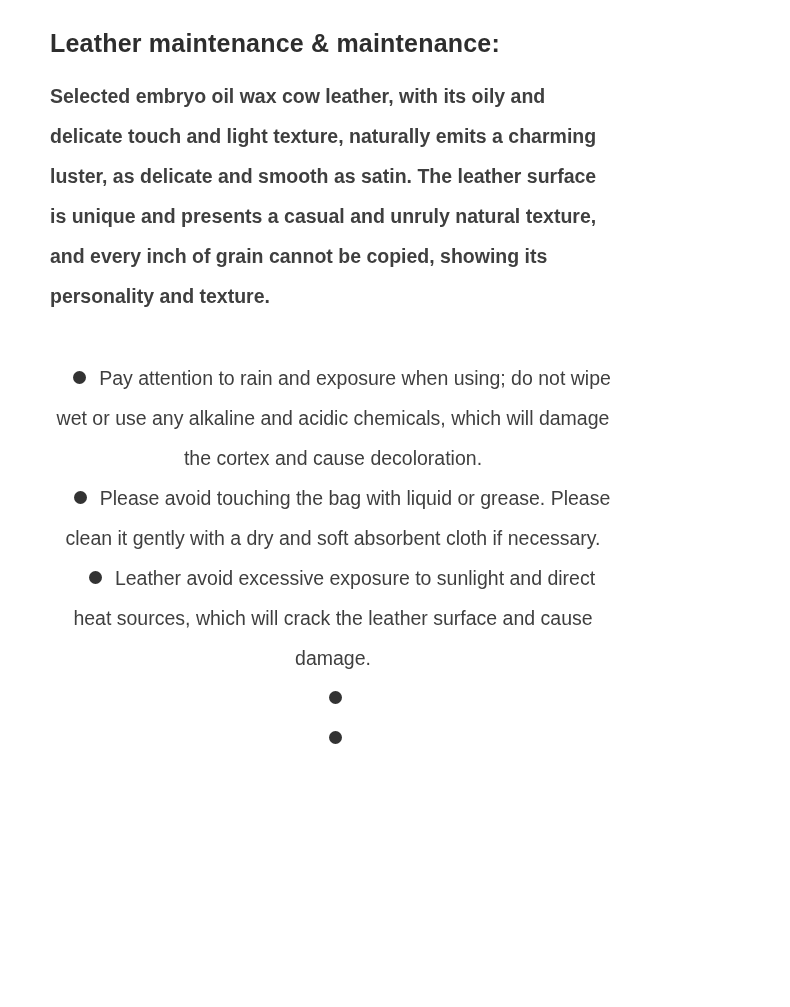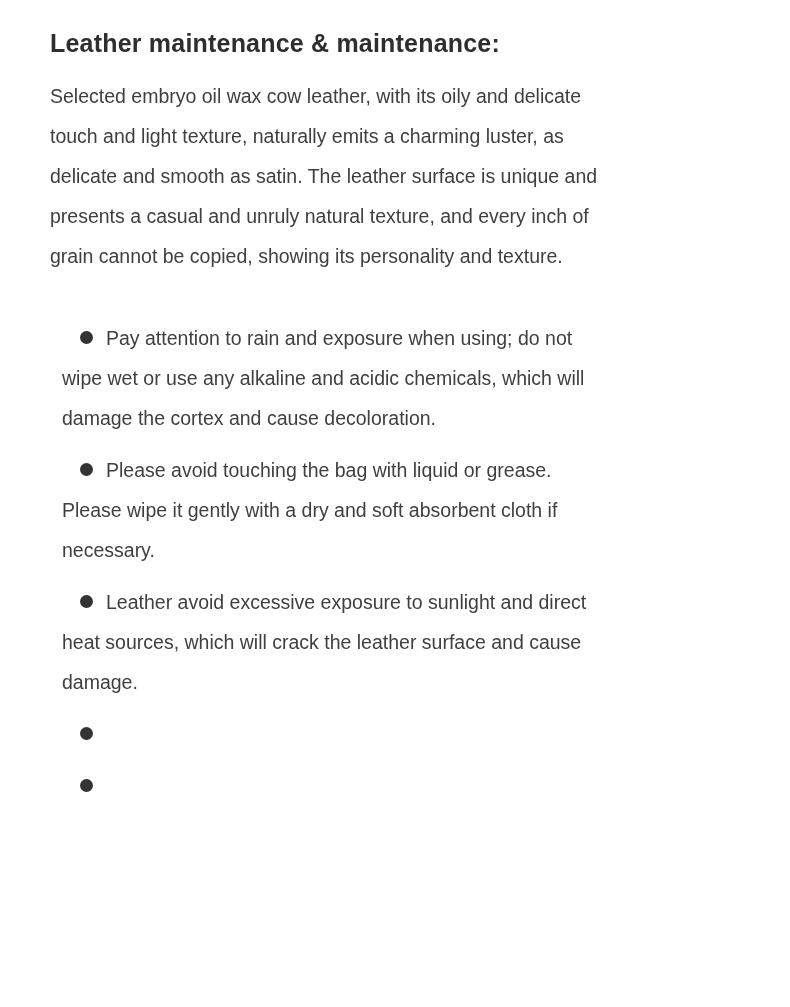--- a/index.html
+++ b/index.html
@@ -26,30 +26,31 @@
     font-size: 25px;
     line-height: 34px;
     font-weight: 600;
     color: #2e2e2e;
     letter-spacing: 0.2px;
   }
   .intro {
     margin: 0 0 42px 0;
     font-size: 19.5px;
     line-height: 40px;
-    font-weight: 400;
+    font-weight: 700;
     color: #3f3f3f;
   }
   .bullet-item {
-    margin: 12px;
+    margin: 0;
     font-size: 19.5px;
     line-height: 40px;
     font-weight: 400;
     color: #3f3f3f;
     text-indent: 18px; 
+    text-align: center;
   }
   .bullet-dot {
     display: inline-block;
     width: 13px;
     height: 13px;
     border-radius: 50%;
     background: #333333;
     margin-right: 13px;
     vertical-align: baseline;
     transform: translateY(-1px);
@@ -65,21 +66,21 @@
   <p class="intro">Selected embryo oil wax cow leather, with its oily and delicate touch and light texture, naturally emits a charming luster, as delicate and smooth as satin. The leather surface is unique and presents a casual and unruly natural texture, and every inch of grain cannot be copied, showing its personality and texture.</p>
 
   <div>
 
     <p class="bullet-item">
       <span class="bullet-dot"></span><span>Pay attention to rain and exposure when using; do not wipe wet or use any alkaline and acidic chemicals, which will damage the cortex and cause decoloration.</span>
     </p>
 
 
     <p class="bullet-item">
-      <span class="bullet-dot"></span><span>Please avoid touching the bag with liquid or grease. Please wipe it gently with a dry and soft absorbent cloth if necessary.</span>
+      <span class="bullet-dot"></span><span>Please avoid touching the bag with liquid or grease. Please clean it gently with a dry and soft absorbent cloth if necessary.</span>
     </p>
 
     <p class="bullet-item">
       <span class="bullet-dot"></span><span>Leather avoid excessive exposure to sunlight and direct heat sources, which will crack the leather surface and cause damage.</span>
     </p>
 
     <p class="bullet-item">
       <span class="bullet-dot"></span>
     </p>
 

